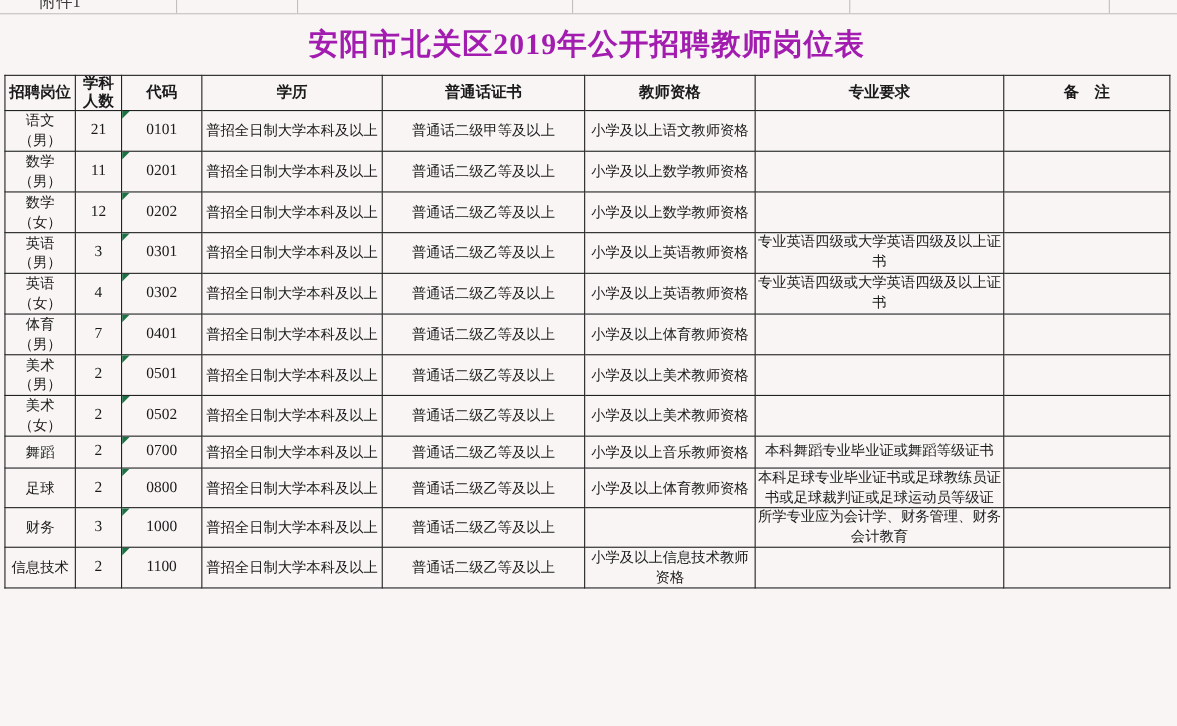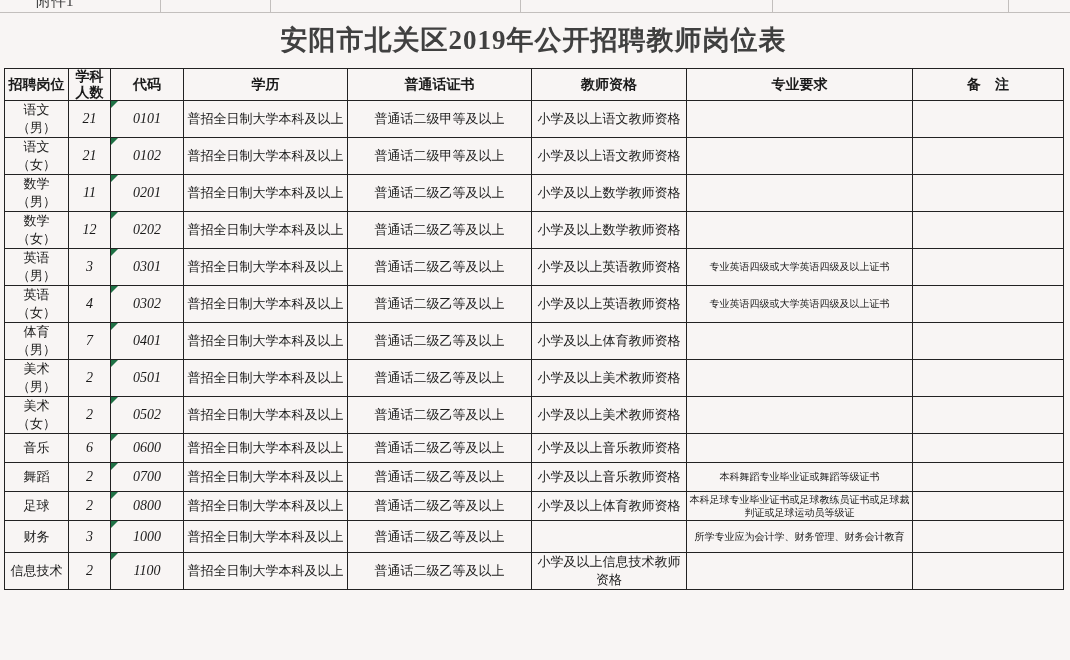--- a/index.html
+++ b/index.html
@@ -45,21 +45,21 @@
     position: absolute;
     top: 18px;
     left: 4px;
     width: 1059px;
     height: 44px;
     line-height: 44px;
     text-align: center;
     font-size: 27px;
     font-weight: bold;
     letter-spacing: 1px;
-    color: #404040;
+    color: #a21caf;
   }
 
   .table-wrap {
     position: absolute;
     top: 68px;
     left: 4px;
   }
   table {
     border-collapse: collapse;
     table-layout: fixed;
@@ -81,22 +81,22 @@
     white-space: pre-line;
     line-height: 1.1;
   }
   tbody tr { height: 29px; }
   tbody tr:nth-child(13), tbody tr:nth-child(14) { height: 32px; }
   tbody tr:nth-child(15), tbody tr:nth-child(16) { height: 34px; }
   tbody tr:nth-child(17) { height: 43px; }
   tbody tr:nth-child(18) { height: 32px; }
 
   td { font-size: 13px; }
-  td.col-count, td.col-code { font-size: 14px; font-family: "Liberation Serif", serif; font-style: italic; }
-  td.col-major_req { font-size: 10px; line-height: 1.35; }
+  td.col-count, td.col-code { font-size: 14px; font-family: "Liberation Serif", serif; }
+  td.col-major_req { font-size: 13px; line-height: 1.35; font-family: Liberation Mono, monospace; }
   td.col-note { font-size: 11px; line-height: 1.35; text-align: left; padding: 1px 3px; }
 
   
   .triangle {
     position: absolute;
     top: 0; left: 0;
     width: 0; height: 0;
     border-top: 7px solid #1e7145;
     border-right: 7px solid transparent;
   }
@@ -145,30 +145,20 @@
           <td class="col-position">语文（男）</td>
           <td class="col-count">21</td>
           <td class="col-code"><span class="triangle"></span>0101</td>
           <td class="col-education">普招全日制大学本科及以上</td>
           <td class="col-mandarin">普通话二级甲等及以上</td>
           <td class="col-qualification">小学及以上语文教师资格</td>
           <td class="col-major_req"></td>
           <td class="col-note"></td>
         </tr>
         <tr>
-          <td class="col-position">语文（女）</td>
-          <td class="col-count">21</td>
-          <td class="col-code"><span class="triangle"></span>0102</td>
-          <td class="col-education">普招全日制大学本科及以上</td>
-          <td class="col-mandarin">普通话二级甲等及以上</td>
-          <td class="col-qualification">小学及以上语文教师资格</td>
-          <td class="col-major_req"></td>
-          <td class="col-note"></td>
-        </tr>
-        <tr>
           <td class="col-position">数学（男）</td>
           <td class="col-count">11</td>
           <td class="col-code"><span class="triangle"></span>0201</td>
           <td class="col-education">普招全日制大学本科及以上</td>
           <td class="col-mandarin">普通话二级乙等及以上</td>
           <td class="col-qualification">小学及以上数学教师资格</td>
           <td class="col-major_req"></td>
           <td class="col-note"></td>
         </tr>
         <tr>
@@ -225,30 +215,20 @@
           <td class="col-position">美术（女）</td>
           <td class="col-count">2</td>
           <td class="col-code"><span class="triangle"></span>0502</td>
           <td class="col-education">普招全日制大学本科及以上</td>
           <td class="col-mandarin">普通话二级乙等及以上</td>
           <td class="col-qualification">小学及以上美术教师资格</td>
           <td class="col-major_req"></td>
           <td class="col-note"></td>
         </tr>
         <tr>
-          <td class="col-position">音乐</td>
-          <td class="col-count">6</td>
-          <td class="col-code"><span class="triangle"></span>0600</td>
-          <td class="col-education">普招全日制大学本科及以上</td>
-          <td class="col-mandarin">普通话二级乙等及以上</td>
-          <td class="col-qualification">小学及以上音乐教师资格</td>
-          <td class="col-major_req"></td>
-          <td class="col-note"></td>
-        </tr>
-        <tr>
           <td class="col-position">舞蹈</td>
           <td class="col-count">2</td>
           <td class="col-code"><span class="triangle"></span>0700</td>
           <td class="col-education">普招全日制大学本科及以上</td>
           <td class="col-mandarin">普通话二级乙等及以上</td>
           <td class="col-qualification">小学及以上音乐教师资格</td>
           <td class="col-major_req">本科舞蹈专业毕业证或舞蹈等级证书</td>
           <td class="col-note"></td>
         </tr>
         <tr>

